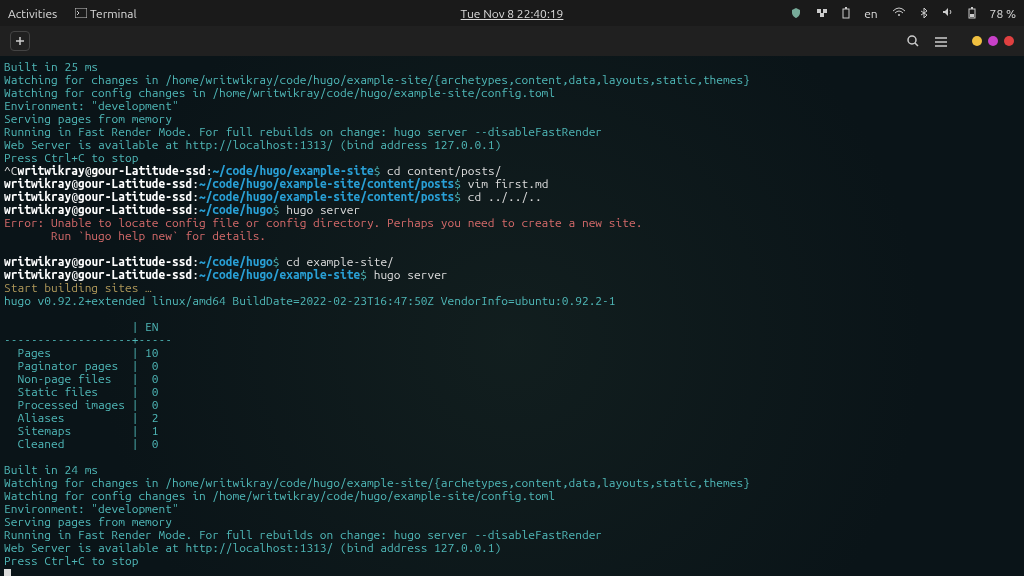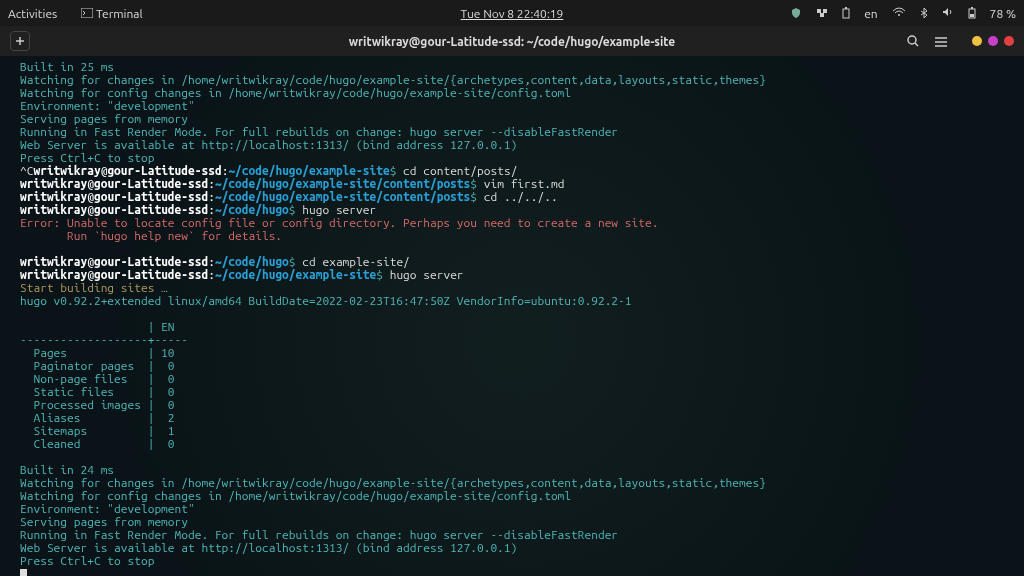--- a/index.html
+++ b/index.html
@@ -1,28 +1,28 @@
 <!DOCTYPE html>
 <html><head>
 <meta charset="utf-8">
 <style>
 *{margin:0;padding:0;box-sizing:border-box;}
 html,body{width:1024px;height:576px;overflow:hidden;background:#0a1418;font-family:'Ubuntu Mono','DejaVu Sans Mono',monospace;}
 .topbar{height:26px;background:#1a1a1a;color:#ddd;display:flex;align-items:center;font-size:12px;font-family:Ubuntu,sans-serif;padding:0 8px;position:relative;}
-.topbar .left{display:flex;align-items:center;gap:24px;justify-content:center;}
+.topbar .left{display:flex;align-items:center;gap:18px;justify-content:center;}
 .topbar .center{position:absolute;left:50%;transform:translateX(-50%);text-decoration:underline;}
 .topbar .right{margin-left:auto;display:flex;align-items:flex-start;gap:14px;}
 .topbar .icon{display:inline-flex;align-items:center;justify-content:center;}
 .titlebar{height:30px;background:#202020;color:#ddd;display:flex;align-items:center;font-size:12px;font-family:Ubuntu,sans-serif;padding:0 10px;position:relative;}
 .titlebar .title{position:absolute;left:50%;transform:translateX(-50%);font-weight:bold;}
 .titlebar .btn{width:20px;height:20px;display:flex;align-items:center;justify-content:center;border:1px solid #444;border-radius:4px;margin-right:6px;}
 .titlebar .right{margin-left:auto;display:flex;align-items:center;gap:14px;}
 .traffic{display:flex;gap:6px;margin-left:10px;}
 .dot{width:10px;height:10px;border-radius:50%;}
-.term{height:calc(576px - 26px - 30px);overflow:hidden;padding:4px 4px;font-size:12px;line-height:13px;color:#4fb8b8;background:radial-gradient(circle at 50% 55%,rgba(40,60,50,0.25),rgba(10,20,24,0.9) 70%),#0a1418;white-space:pre;margin-left:16px;}
+.term{height:calc(576px - 26px - 30px);overflow:hidden;padding:4px 4px;font-size:12px;line-height:13px;color:#4fb8b8;background:radial-gradient(circle at 50% 55%,rgba(40,60,50,0.25),rgba(10,20,24,0.9) 70%),#0a1418;white-space:pre;}
 .user{color:#fff;font-weight:bold;}
 .host{color:#fff;font-weight:bold;}
 .colon{color:#fff;}
 .path{color:#29a0d6;font-weight:bold;}
 .dollar{color:#4fb8b8;}
 .cmd{color:#ddd;}
 .err{color:#d46a6a;}
 .build{color:#b0995a;}
 .cursor{display:inline-block;width:7px;height:12px;background:#ddd;vertical-align:middle;}
 svg{vertical-align:middle;}
@@ -92,21 +92,20 @@
     <span>78 %</span>
   </div>
 </div>
 
 <div class="titlebar">
   <div class="btn">
     <svg width="10" height="10">
         <path d="M5 1 V9 M1 5 H9" stroke="#ccc" stroke-width="1.5"></path>
       </svg>
   </div>
-  <div class="title">writwikray@gour-Latitude-ssd: ~/code/hugo/example-site</div>
   <div class="right">
     <span class="icon"><svg width="14" height="14">
           <circle cx="6" cy="6" r="4" stroke="#ccc" fill="none" stroke-width="1.5"></circle>
           <path d="M9 9 L12 12" stroke="#ccc" stroke-width="1.5"></path>
         </svg></span>
     <span class="icon"><svg width="14" height="12">
           <path d="M1 2 H13 M1 6 H13 M1 10 H13" stroke="#ccc" stroke-width="1.5"></path>
         </svg></span>
     <div class="traffic">
       <span class="dot" style="background:#f0c040"></span>

